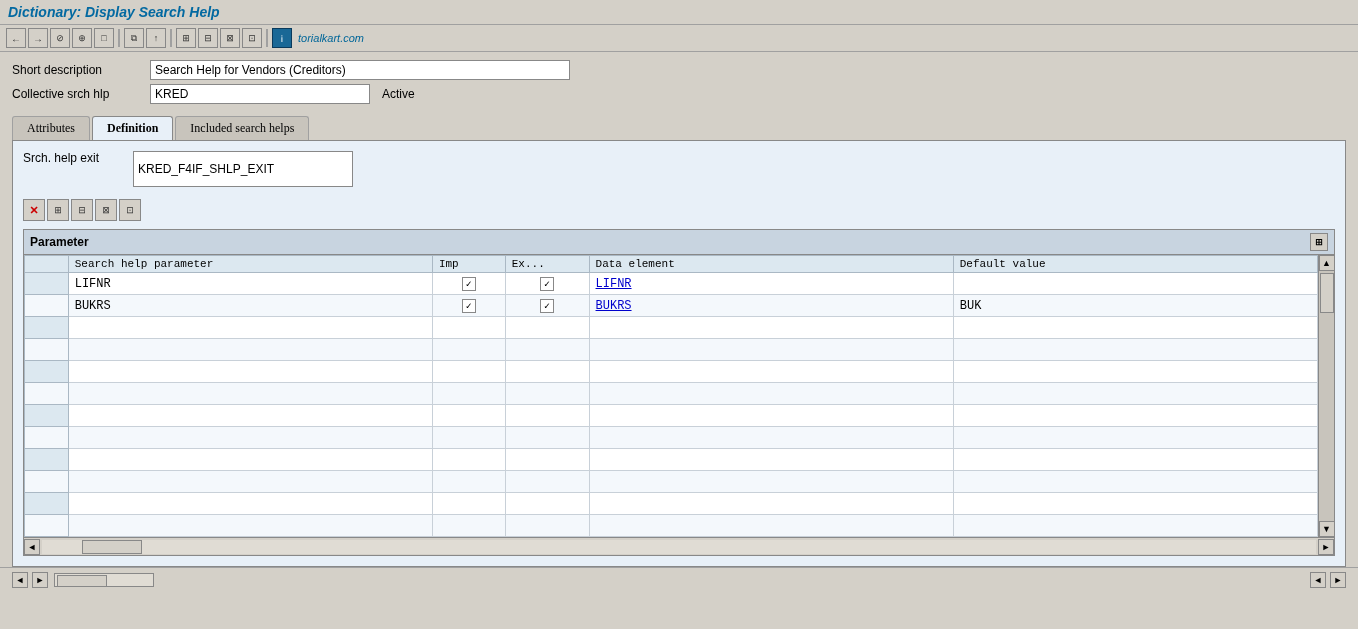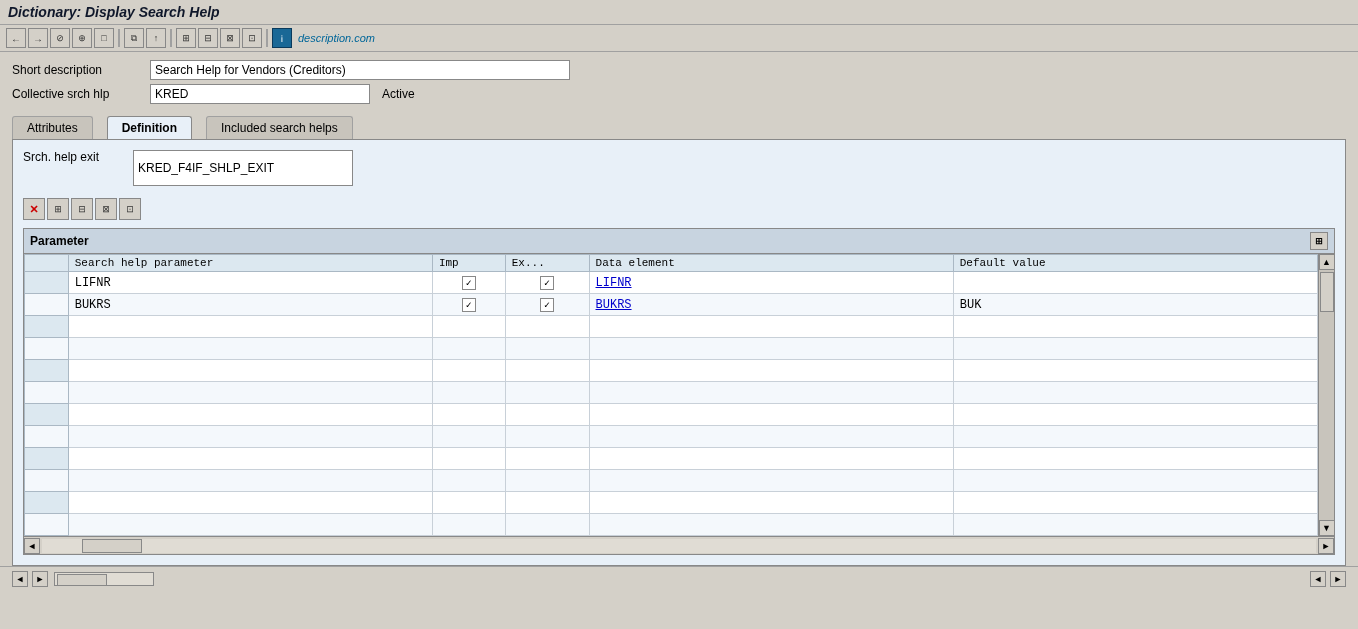--- a/index.html
+++ b/index.html
@@ -15,21 +15,21 @@
     
     .title-bar {
       background: #d4d0c8;
       padding: 4px 8px;
       border-bottom: 1px solid #a0a0a0;
     }
     .title-bar h1 {
       font-size: 14px;
       font-weight: bold;
       font-style: italic;
-      color: #0f172a;
+      color: #0369a1;
     }
 
     
     .toolbar {
       background: #d4d0c8;
       padding: 3px 6px;
       border-bottom: 1px solid #a0a0a0;
       display: flex;
       align-items: center;
       gap: 2px;
@@ -96,22 +96,23 @@
       margin-left: 4px;
     }
 
     
     .tabs-container {
       padding: 0 12px;
       margin-bottom: 0;
     }
     .tabs {
       display: flex;
-      gap: 12px;
+      gap: 0;
       align-items: flex-end;
+      font-family: Liberation Serif, serif;
     }
     .tab {
       padding: 4px 14px;
       border: 1px solid #a0a0a0;
       border-bottom: none;
       background: #c8c4bc;
       cursor: pointer;
       font-size: 12px;
       color: #000;
       margin-right: 2px;
@@ -383,21 +384,21 @@
   <div class="toolbar-separator"></div>
   <button class="toolbar-btn" style="font-size:9px;">⧉</button>
   <button class="toolbar-btn" style="font-size:9px;">↑</button>
   <div class="toolbar-separator"></div>
   <button class="toolbar-btn" style="font-size:9px;">⊞</button>
   <button class="toolbar-btn" style="font-size:9px;">⊟</button>
   <button class="toolbar-btn" style="font-size:9px;">⊠</button>
   <button class="toolbar-btn" style="font-size:9px;">⊡</button>
   <div class="toolbar-separator"></div>
   <button class="toolbar-btn" style="background:#1a6896; color:#fff; font-size:9px; border-color:#0a3a5c;">ℹ</button>
-  <span class="toolbar-text">description.com</span>
+  <span class="toolbar-text">torialkart.com</span>
 </div>
 
 <div class="form-area">
   <div class="form-row">
     <span class="form-label">Short description</span>
     <input class="form-input form-input-extra" type="text" value="Search Help for Vendors (Creditors)" style="">
   </div>
   <div class="form-row">
     <span class="form-label">Collective srch hlp</span>
     <input class="form-input form-input-wide" type="text" value="KRED" style="">

